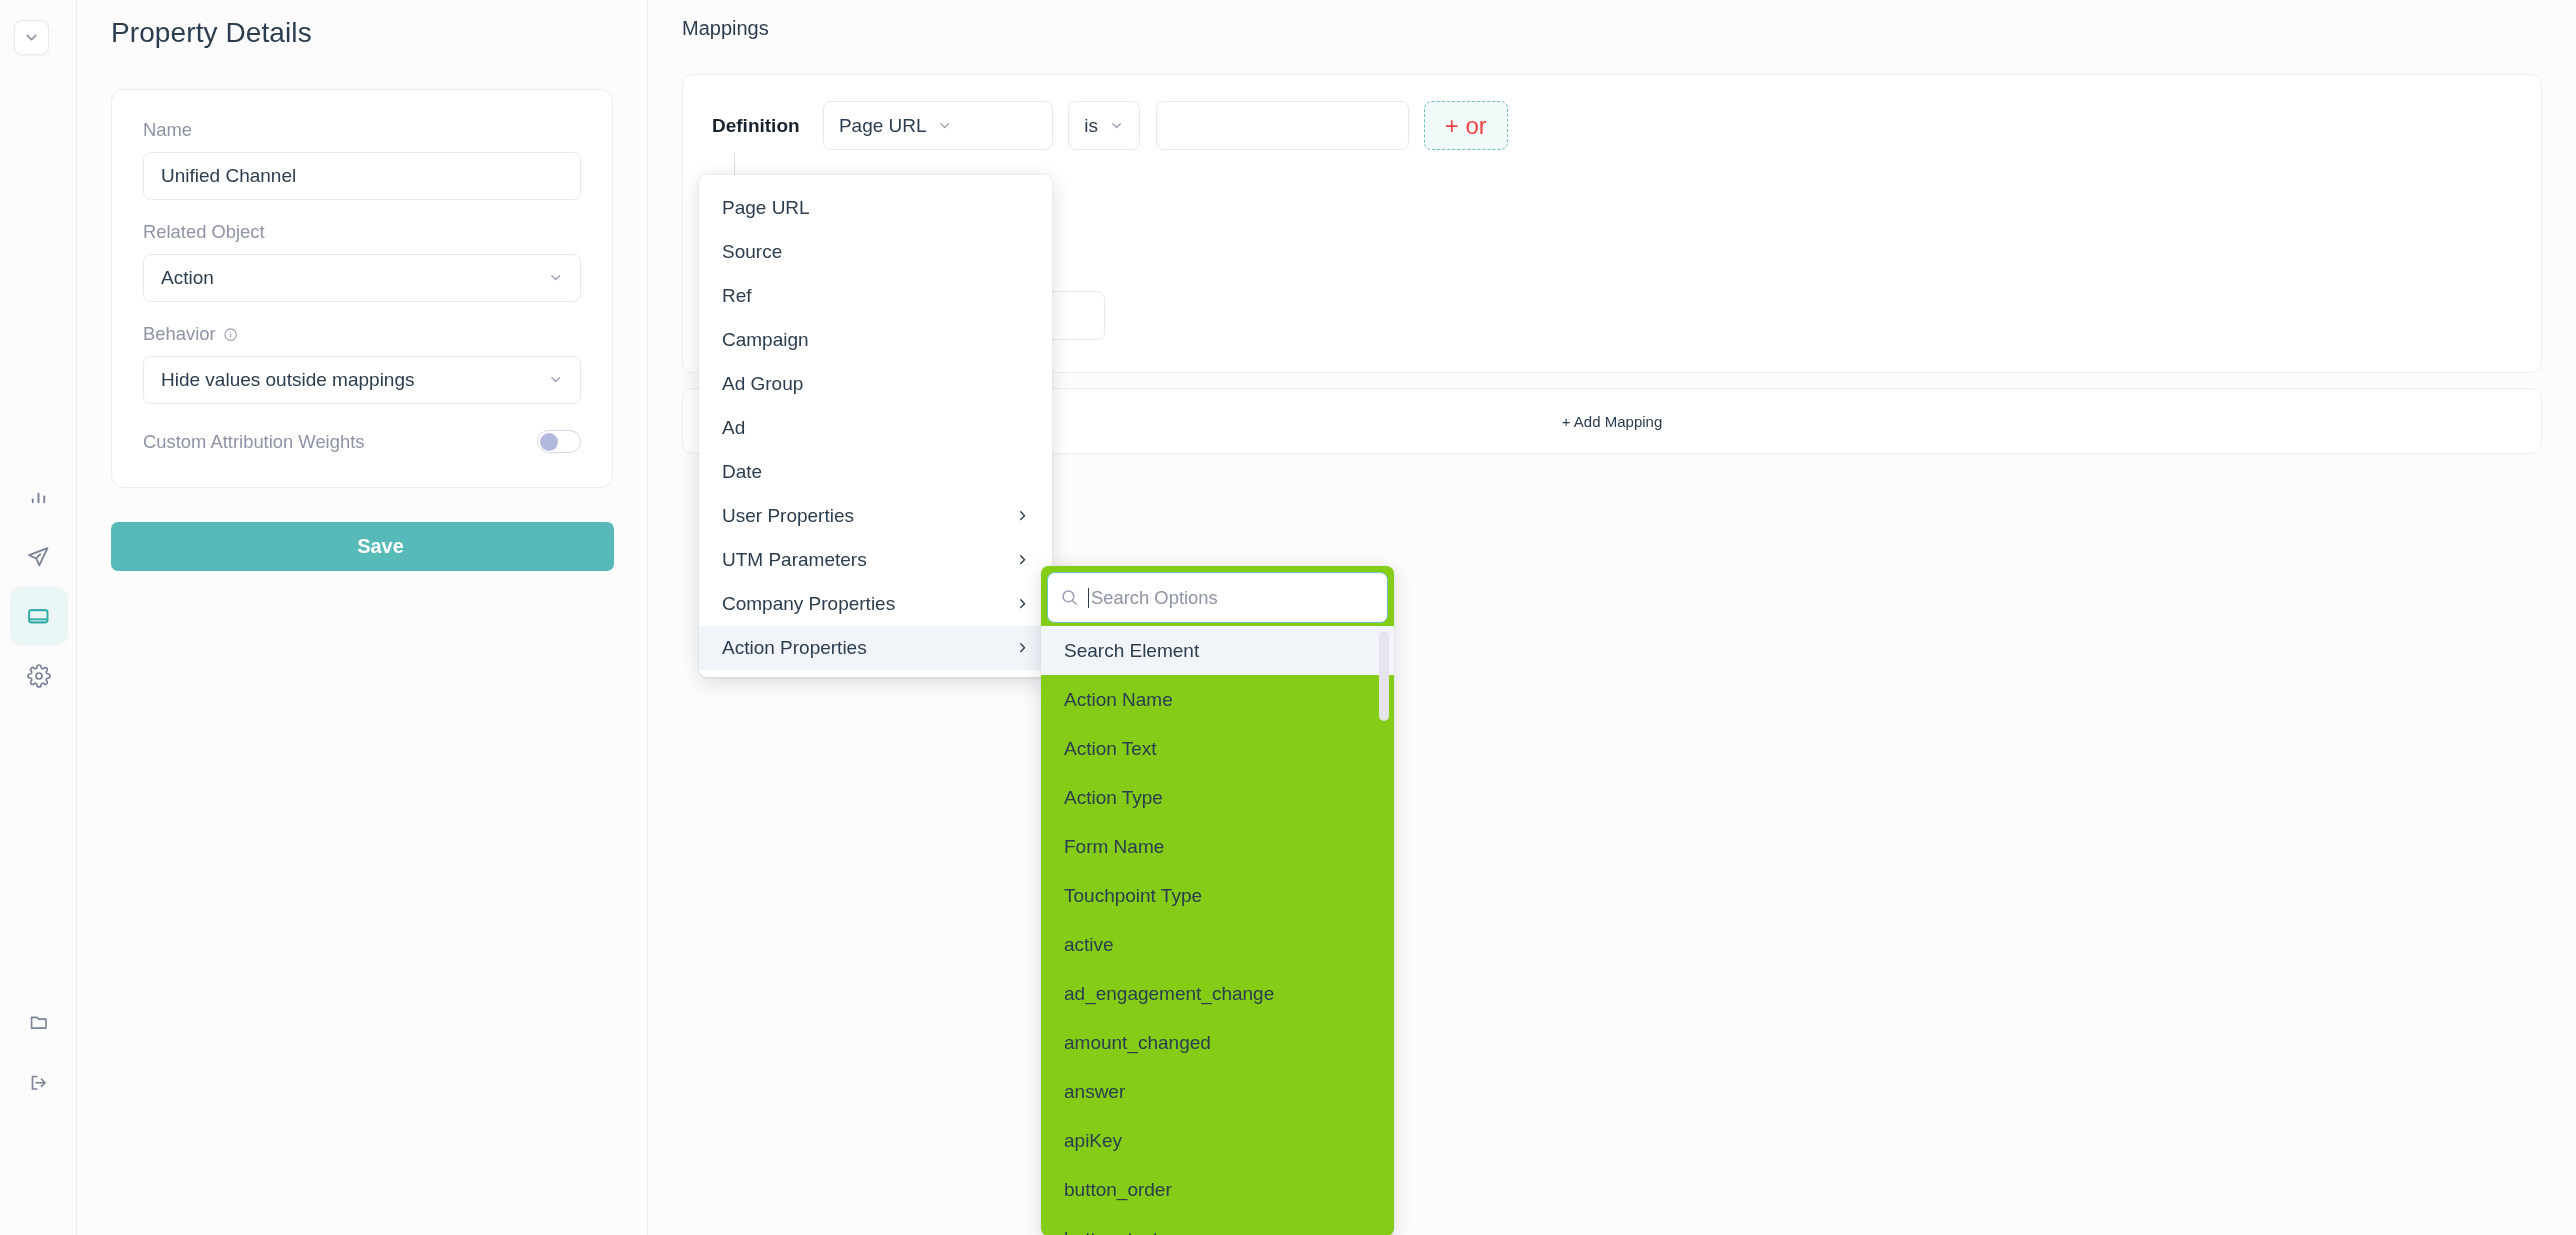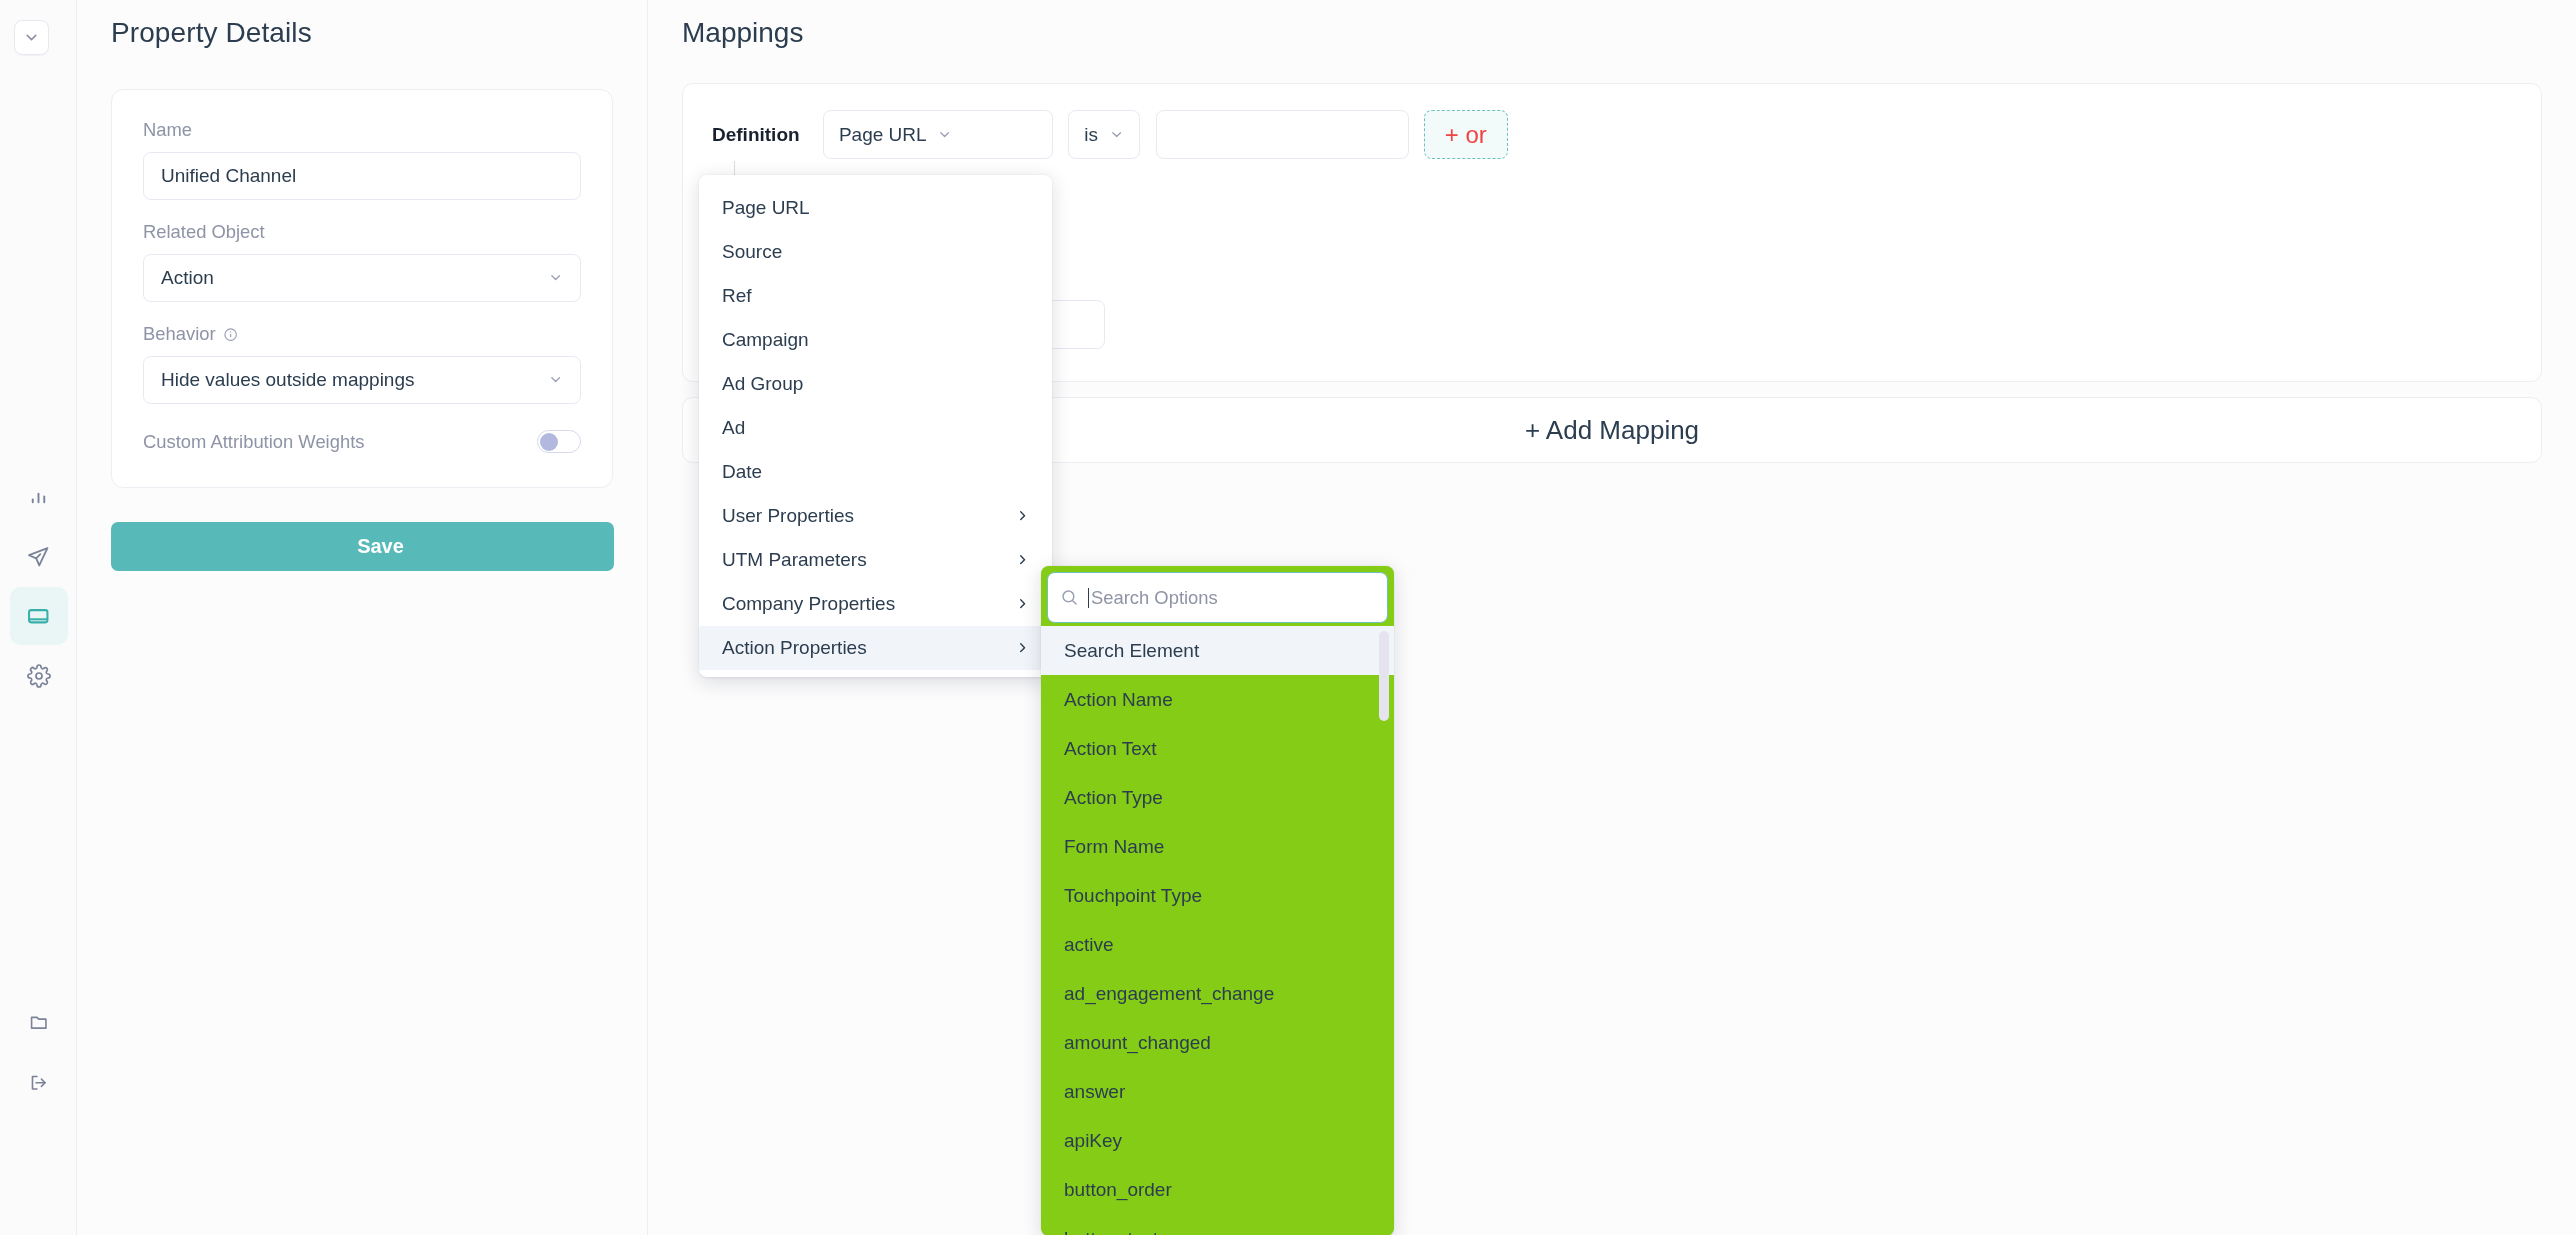--- a/index.html
+++ b/index.html
@@ -96,21 +96,21 @@
     padding-left: 36px;
   }
 
   
   .main {
     flex: 1 1 auto;
     background: #fcfcfd;
     position: relative;
     padding: 17px 34px 0 34px;
   }
-  .main-title { font-size: 28px; color: #2b3d4f; font-weight: 400; }
+  .main-title { font-size: 20px; color: #2b3d4f; font-weight: 400; }
   .panel {
     margin-top: 34px;
     background: #ffffff;
     border: 0.8px solid #edeef3;
     border-radius: 10.7px;
     padding: 26px 29px 26px 29px;
     min-height: 299px;
     position: relative;
   }
   .def-row { display: flex; align-items: center; gap: 15.3px; }
@@ -143,21 +143,21 @@
   .map-input {
     height: 49px; width: 322px; border: 0.8px solid #e7e9f0;
     border-radius: 7.7px; background: #fff;
     display: flex; align-items: center; padding: 0 17px;
     font-size: 19px; color: #2b3d4f;
   }
   .add-mapping {
     margin-top: 15.3px; height: 66px;
     background: #ffffff; border: 0.8px solid #edeef3; border-radius: 10.7px;
     display: flex; align-items: center; justify-content: center;
-    font-size: 26px; color: #2b3d4f;
+    font-size: 15px; color: #2b3d4f;
   }
 
   
   .menu {
     position: absolute; left: 699px; top: 175px;
     width: 353px;
     background: #ffffff;
     border-radius: 7.7px;
     box-shadow: 0 4.6px 20px rgba(16,24,40,.14), 0 0.8px 2.3px rgba(16,24,40,.08);
     padding: 10.7px 0 7.7px 0;

